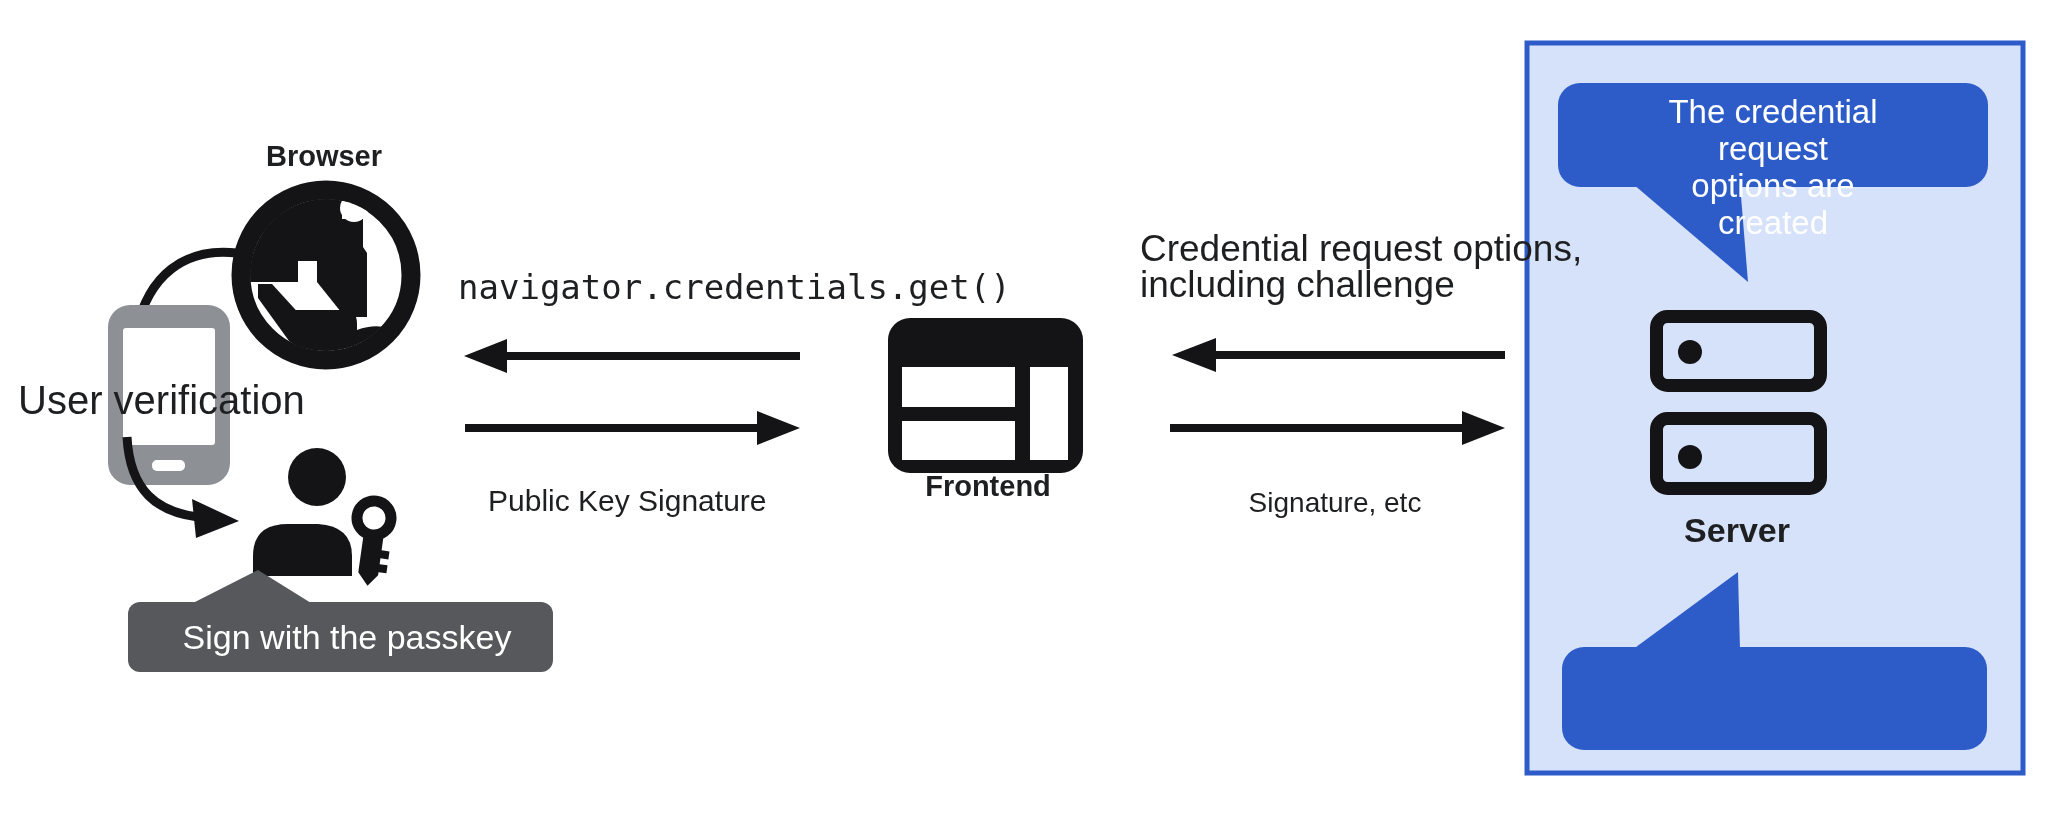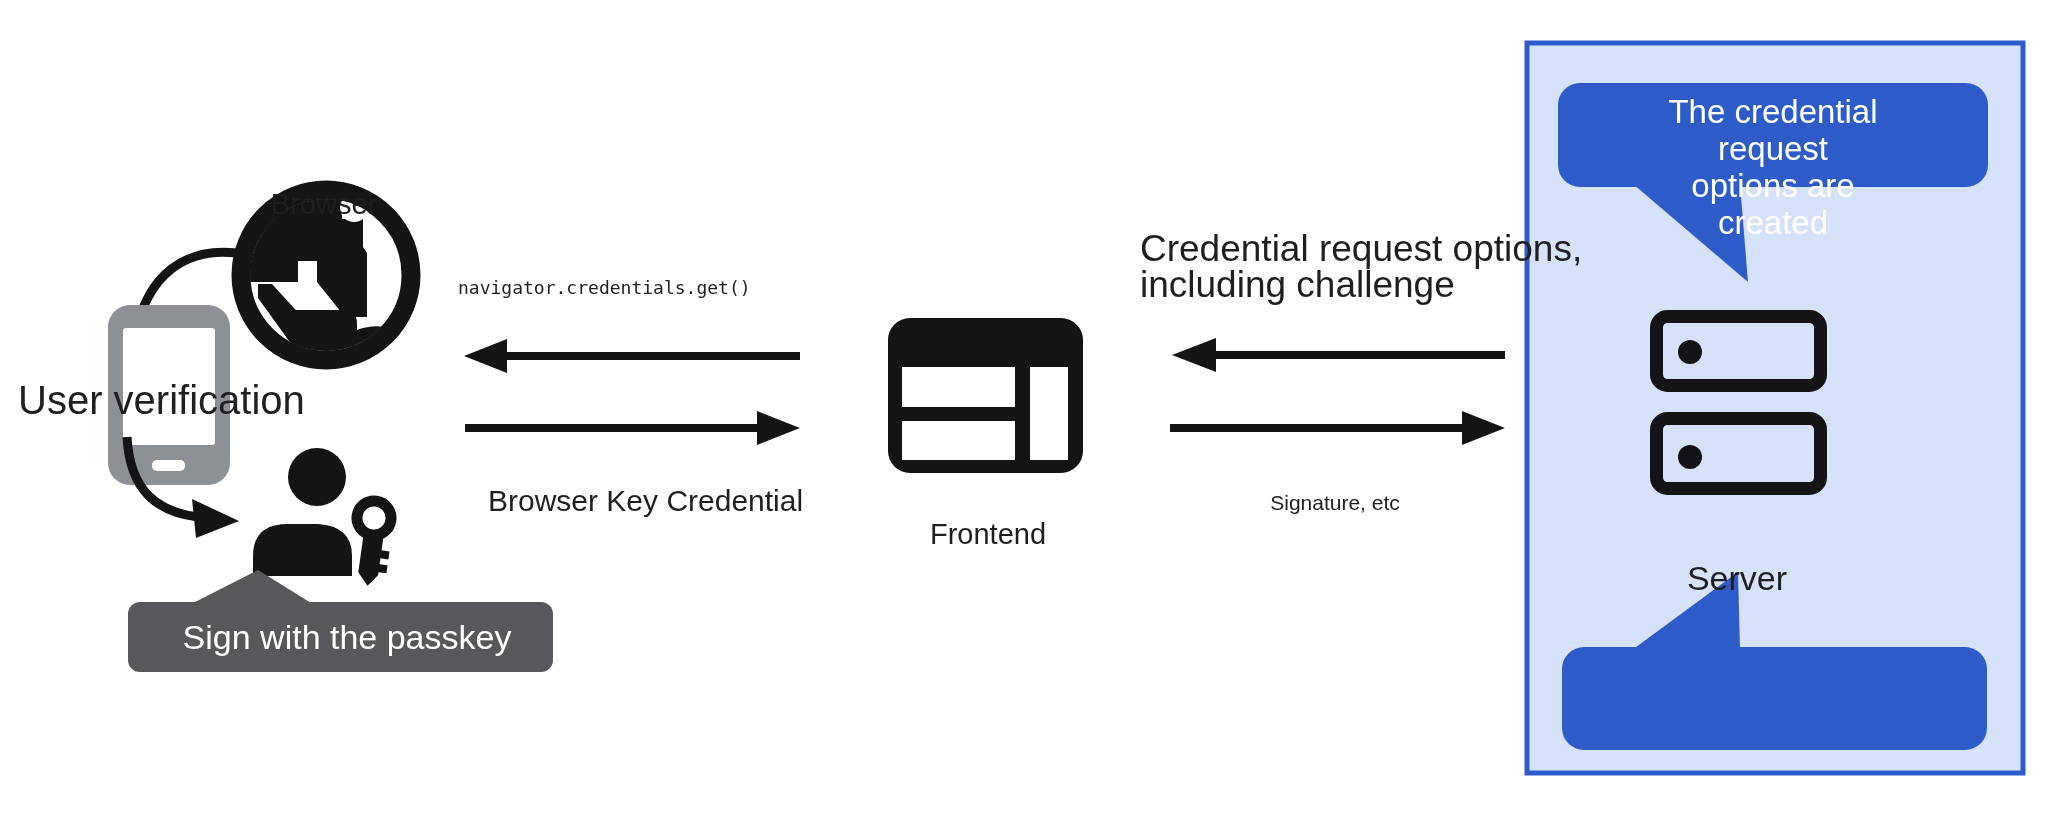--- a/index.html
+++ b/index.html
@@ -2,21 +2,21 @@
 <html><head>
 <meta charset="utf-8">
 <style>
   html,body{margin:0;padding:0;background:#ffffff;}
   #stage{position:relative;width:2046px;height:818px;background:#ffffff;overflow:hidden;
          font-family:"Liberation Sans", sans-serif;color:#1e1f21;}
   #art{position:absolute;left:0;top:0;}
   .lbl{position:absolute;white-space:pre-line;}
   .center{transform:translate(-50%,-50%);text-align:center;}
   .vcenter{transform:translateY(-50%);}
-  .bold{font-weight:normal;margin-top:48px;}
+  .bold{font-weight:bold;}
   .white{color:#ffffff;}
   .code{font-family:"DejaVu Sans Mono", monospace;}
 </style>
 </head>
 <body>
 
 <div id="stage">
 
   <svg id="art" width="2046" height="818" viewBox="0 0 2046 818">
 
@@ -111,30 +111,30 @@
       <polygon points="1462,411 1462,445 1505,428" fill="#141416"></polygon>
     </g>
   </svg>
 
   <div class="lbl center bold" style="left:324px;top:156px;font-size:29px;">Browser</div>
 
   <div class="lbl vcenter" style="left:18px;top:400px;font-size:40px;">User verification</div>
 
   <div class="lbl center white" style="left:347px;top:637px;font-size:34px;">Sign with the passkey</div>
 
-  <div class="lbl vcenter code" style="left:458px;top:287px;font-size:18px;">navigator.credentials.get()</div>
+  <div class="lbl vcenter code" style="left:458px;top:287px;font-size:34px;">navigator.credentials.get()</div>
 
-  <div class="lbl vcenter" style="left:488px;top:501px;font-size:30px;">Browser Key Credential</div>
+  <div class="lbl vcenter" style="left:488px;top:501px;font-size:30px;">Public Key Signature</div>
 
   <div class="lbl center bold" style="left:988px;top:486px;font-size:29px;">Frontend</div>
 
   <div class="lbl" style="left:1140px;top:231px;font-size:37px;line-height:36px;">Credential request options,
 including challenge</div>
 
-  <div class="lbl center" style="left:1335px;top:503px;font-size:21px;">Signature, etc</div>
+  <div class="lbl center" style="left:1335px;top:503px;font-size:28px;">Signature, etc</div>
 
   <div class="lbl center bold" style="left:1737px;top:530px;font-size:34px;">Server</div>
 
   <div class="lbl center white" style="left:1773px;top:138px;font-size:33px;line-height:37px;margin-top:29px;">The credential request
 options are created</div>
 
 
 </div>
 
 </body></html>

